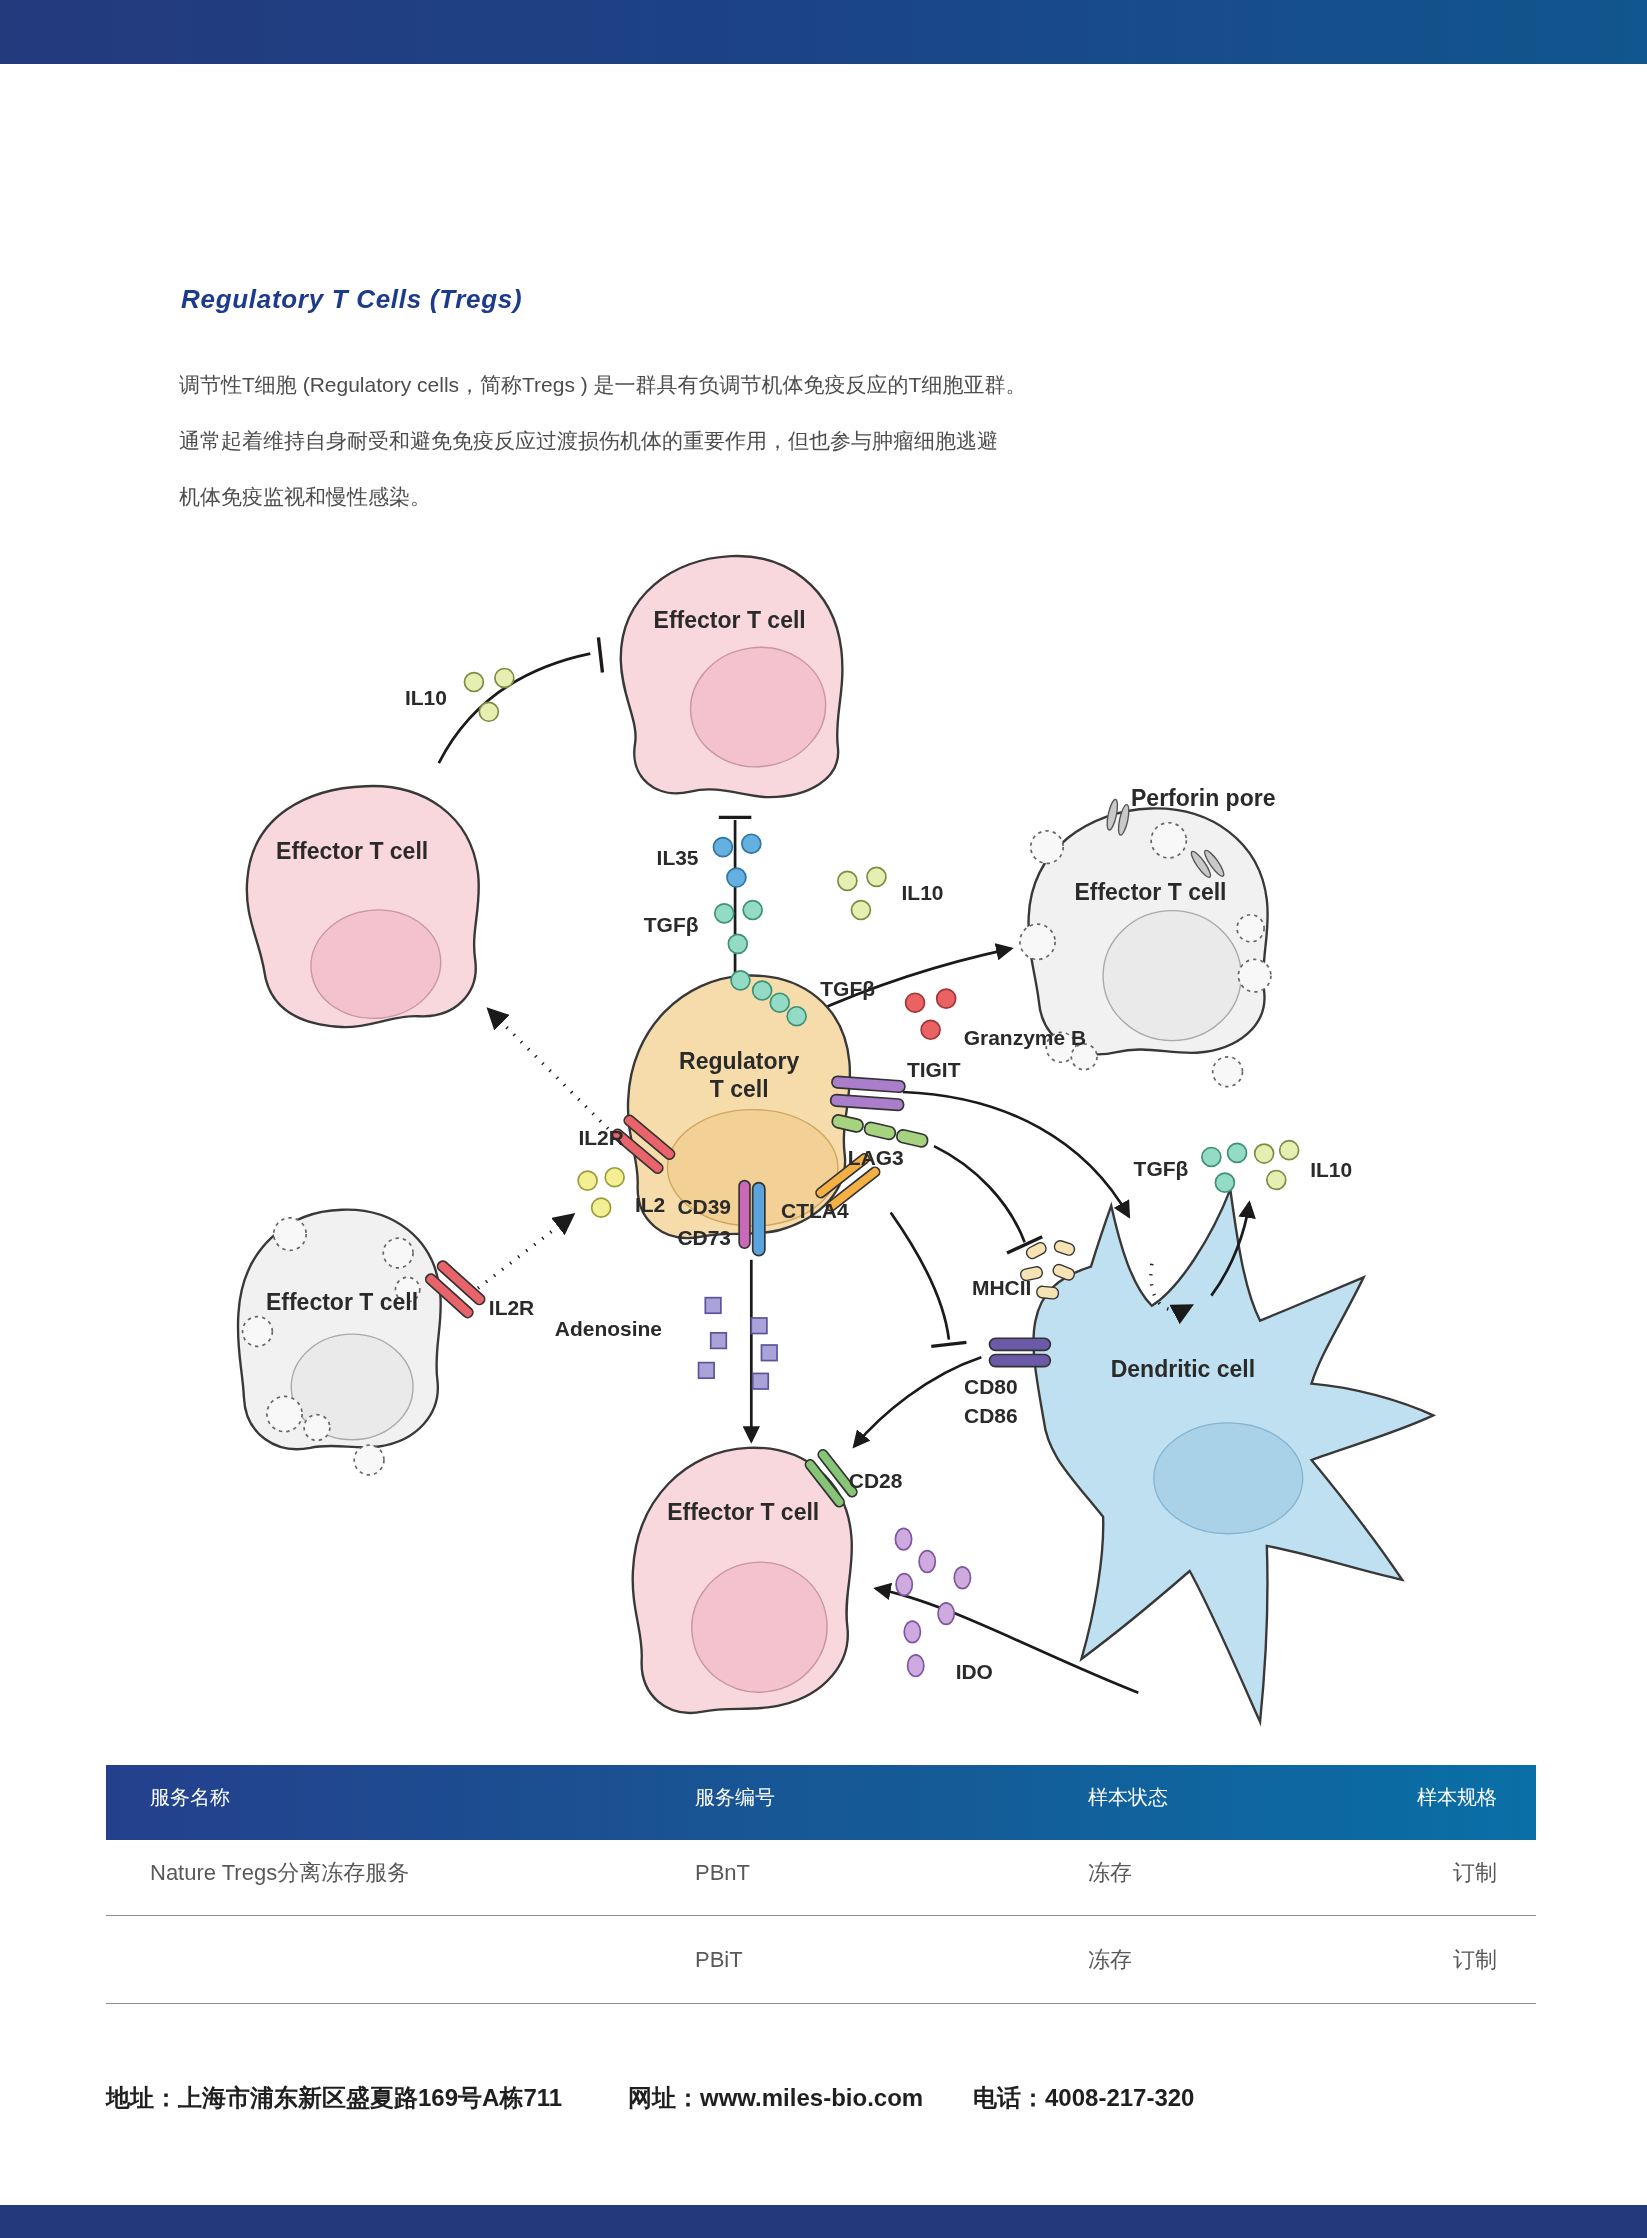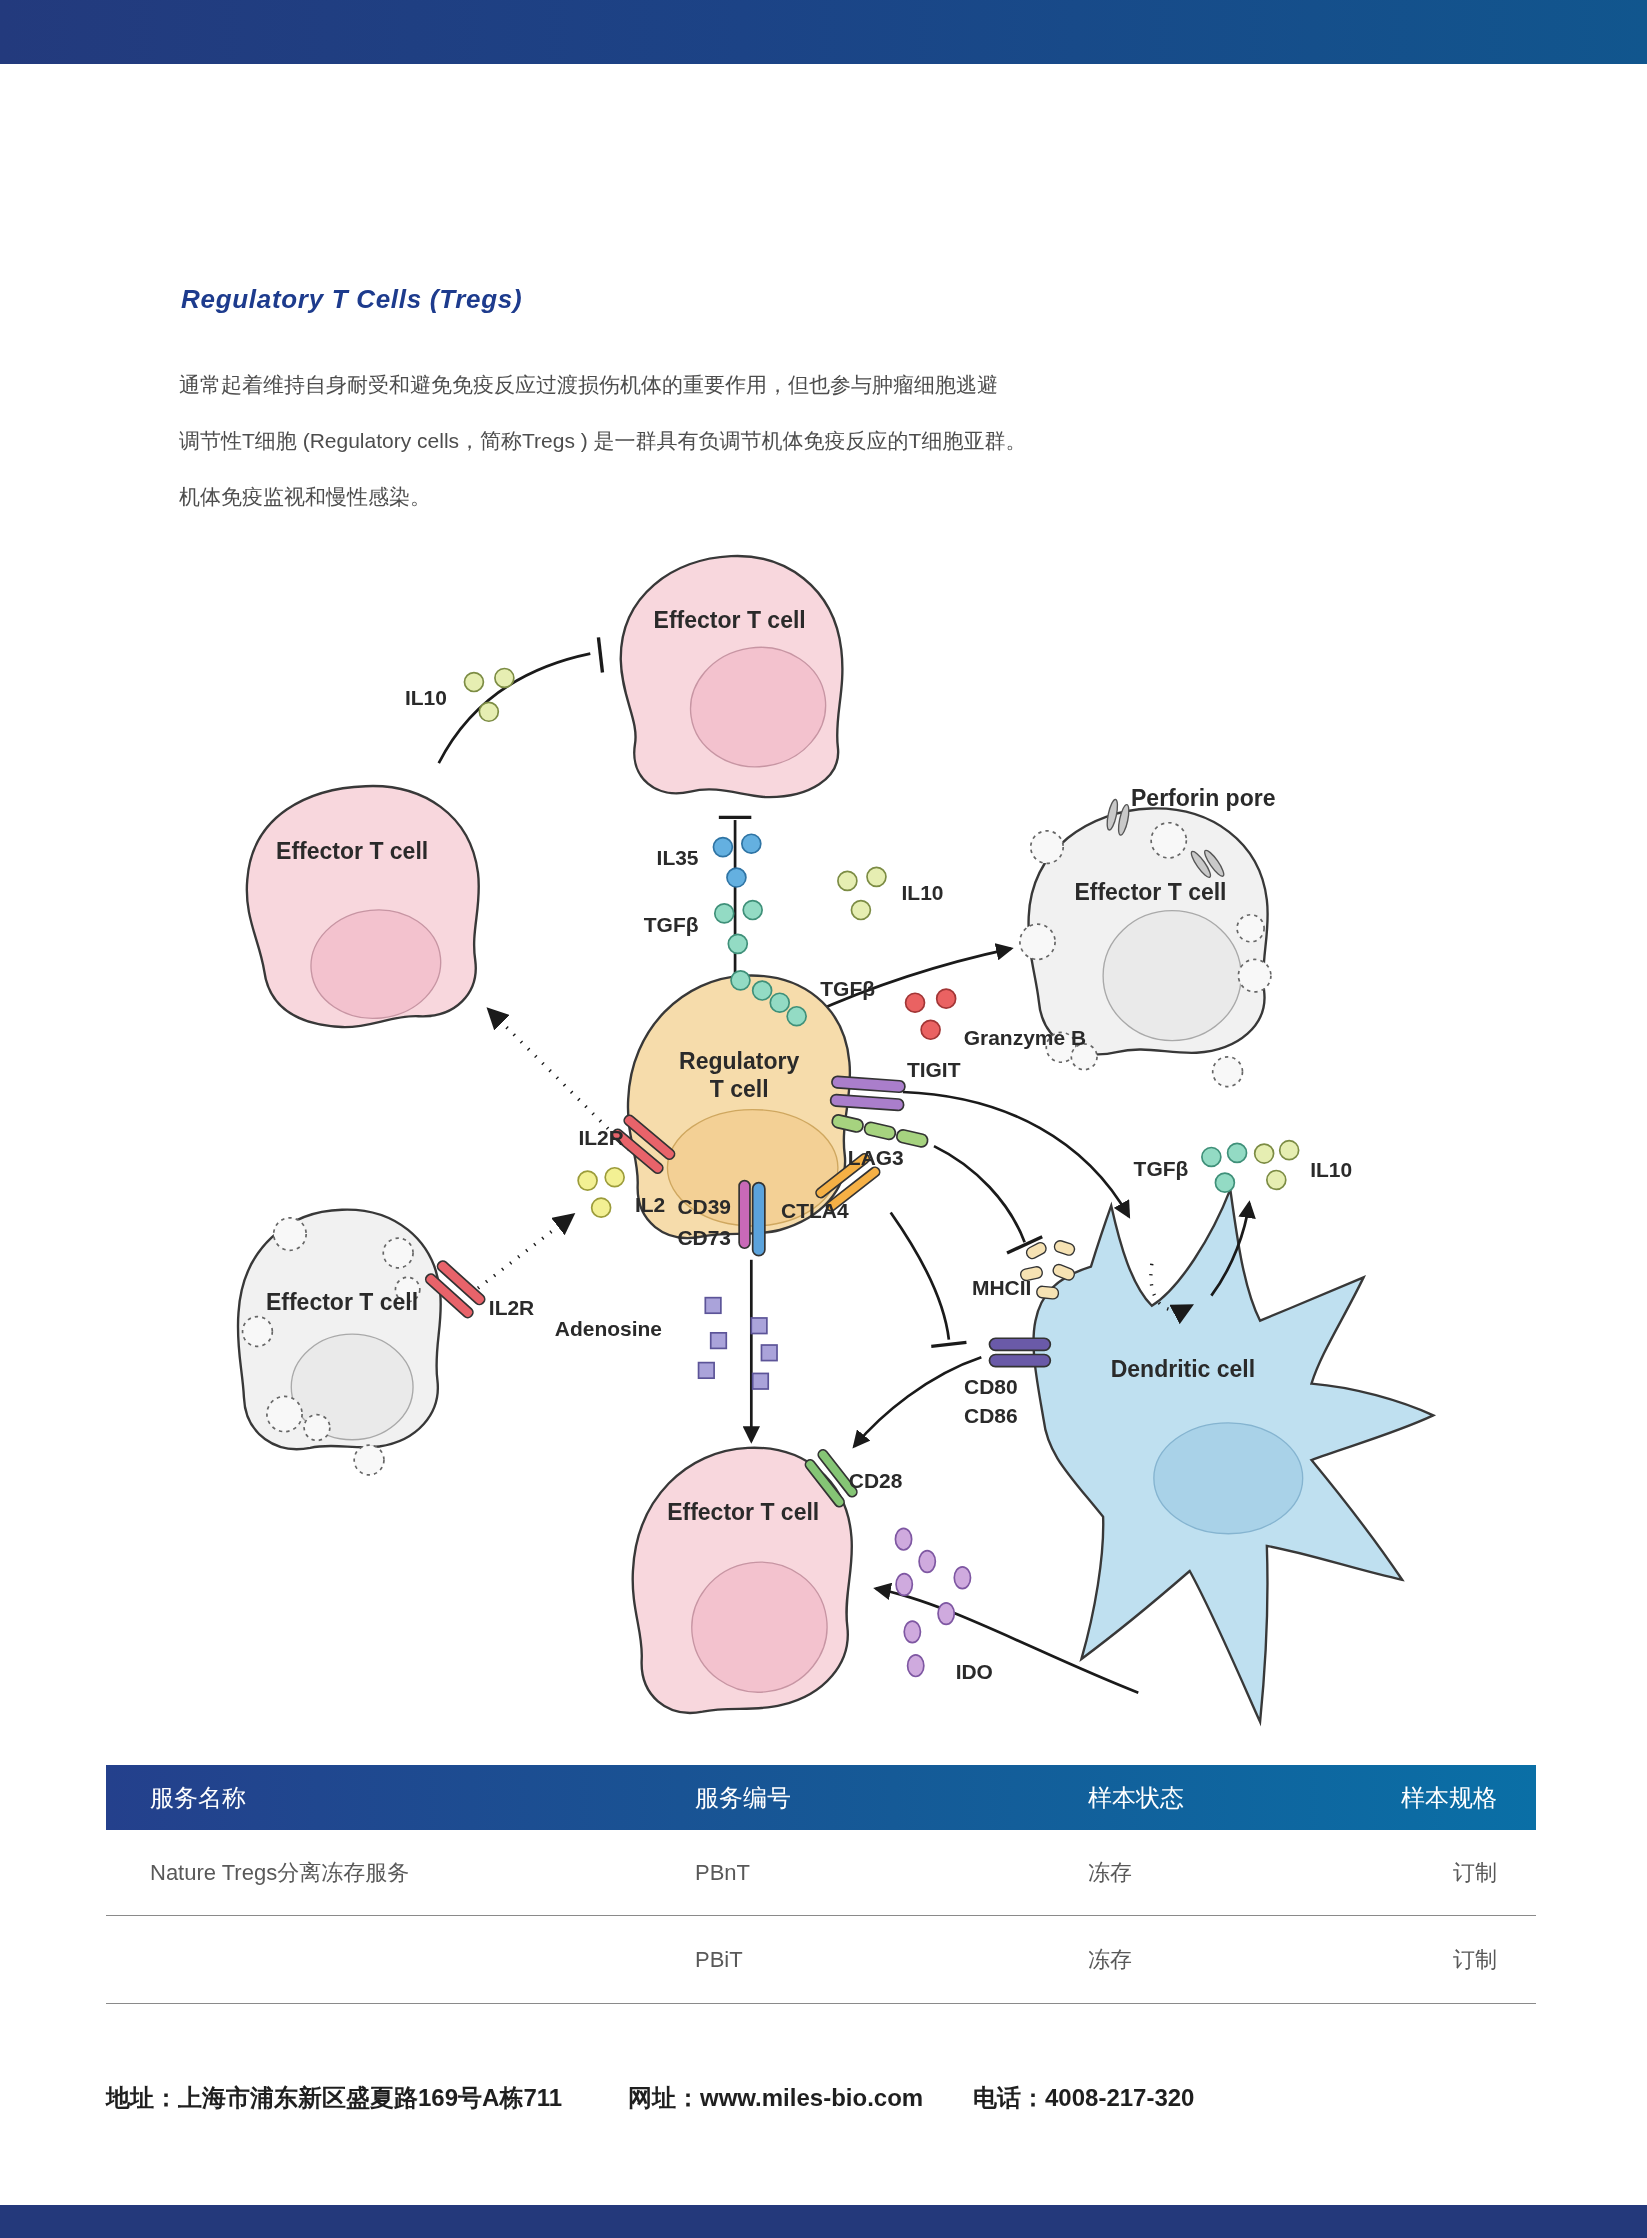--- a/index.html
+++ b/index.html
@@ -10,23 +10,23 @@
   .topbar{position:absolute;left:0;top:0;width:1647px;height:64px;
     background:linear-gradient(90deg,#233a7d 0%,#1c4386 45%,#11568e 100%);}
   .bottombar{position:absolute;left:0;top:2205px;width:1647px;height:34px;background:#24397b;}
   .page-title{
     position:absolute;left:181px;top:284px;
     font-size:26px;font-weight:bold;font-style:italic;color:#1d3b8d;letter-spacing:0.7px;
   }
   .para{position:absolute;left:179px;top:357px;width:1191px;
     font-size:21px;color:#4d4d4d;line-height:56px;}
   
-  .thead{position:absolute;left:106px;top:1765px;width:1430px;height:65px;
+  .thead{position:absolute;left:106px;top:1765px;width:1430px;height:75px;
     background:linear-gradient(90deg,#24408c 0%,#155a97 55%,#0a6fa6 100%);
-    color:#ffffff;font-size:24px;}
+    color:#ffffff;font-size:20px;}
   .thead .cell{position:absolute;top:0;line-height:65px;}
   .trow{position:absolute;left:106px;width:1430px;color:#595959;font-size:22px;
     border-bottom:1.4px solid #8a8a8a;}
   .trow .cell{position:absolute;top:0;}
   .r1{top:1830px;height:85px;} .r1 .cell{line-height:85px;}
   .r2{top:1916px;height:87px;} .r2 .cell{line-height:87px;}
   .c1{left:44px;} .c2{left:589px;text-align:right;} .c3{left:982px;} .c4{right:39px;text-align:right;}
   
   .footer-item{position:absolute;top:2082px;font-size:24px;font-weight:600;color:#1f1f1f;}
   .f-addr{left:106px;} .f-web{left:628px;text-align:center;} .f-tel{left:973px;}
@@ -40,22 +40,22 @@
   .vesicle{fill:#f8f8f8;stroke:#666;stroke-width:2.5;stroke-dasharray:5 6;}
 </style>
 </head>
 <body>
 
 <div class="topbar"></div>
 
 <div class="page-title">Regulatory T Cells (Tregs)</div>
 
 <div class="para">
+  <div>调节性T细胞 (Regulatory cells，简称Tregs ) 是一群具有负调节机体免疫反应的T细胞亚群。</div>
   <div>通常起着维持自身耐受和避免免疫反应过渡损伤机体的重要作用，但也参与肿瘤细胞逃避</div>
-  <div>调节性T细胞 (Regulatory cells，简称Tregs ) 是一群具有负调节机体免疫反应的T细胞亚群。</div>
   <div>机体免疫监视和慢性感染。</div>
 </div>
 
 <svg class="diagram" viewBox="300 770 1860 1790" xmlns="http://www.w3.org/2000/svg">
   <defs>
     <marker id="ah" viewBox="0 0 10 10" refX="8.5" refY="5" markerWidth="6.5" markerHeight="6.5" orient="auto-start-reverse">
       <path d="M0 0 L10 5 L0 10 z" fill="#1a1a1a"></path>
     </marker>
   </defs>
 

